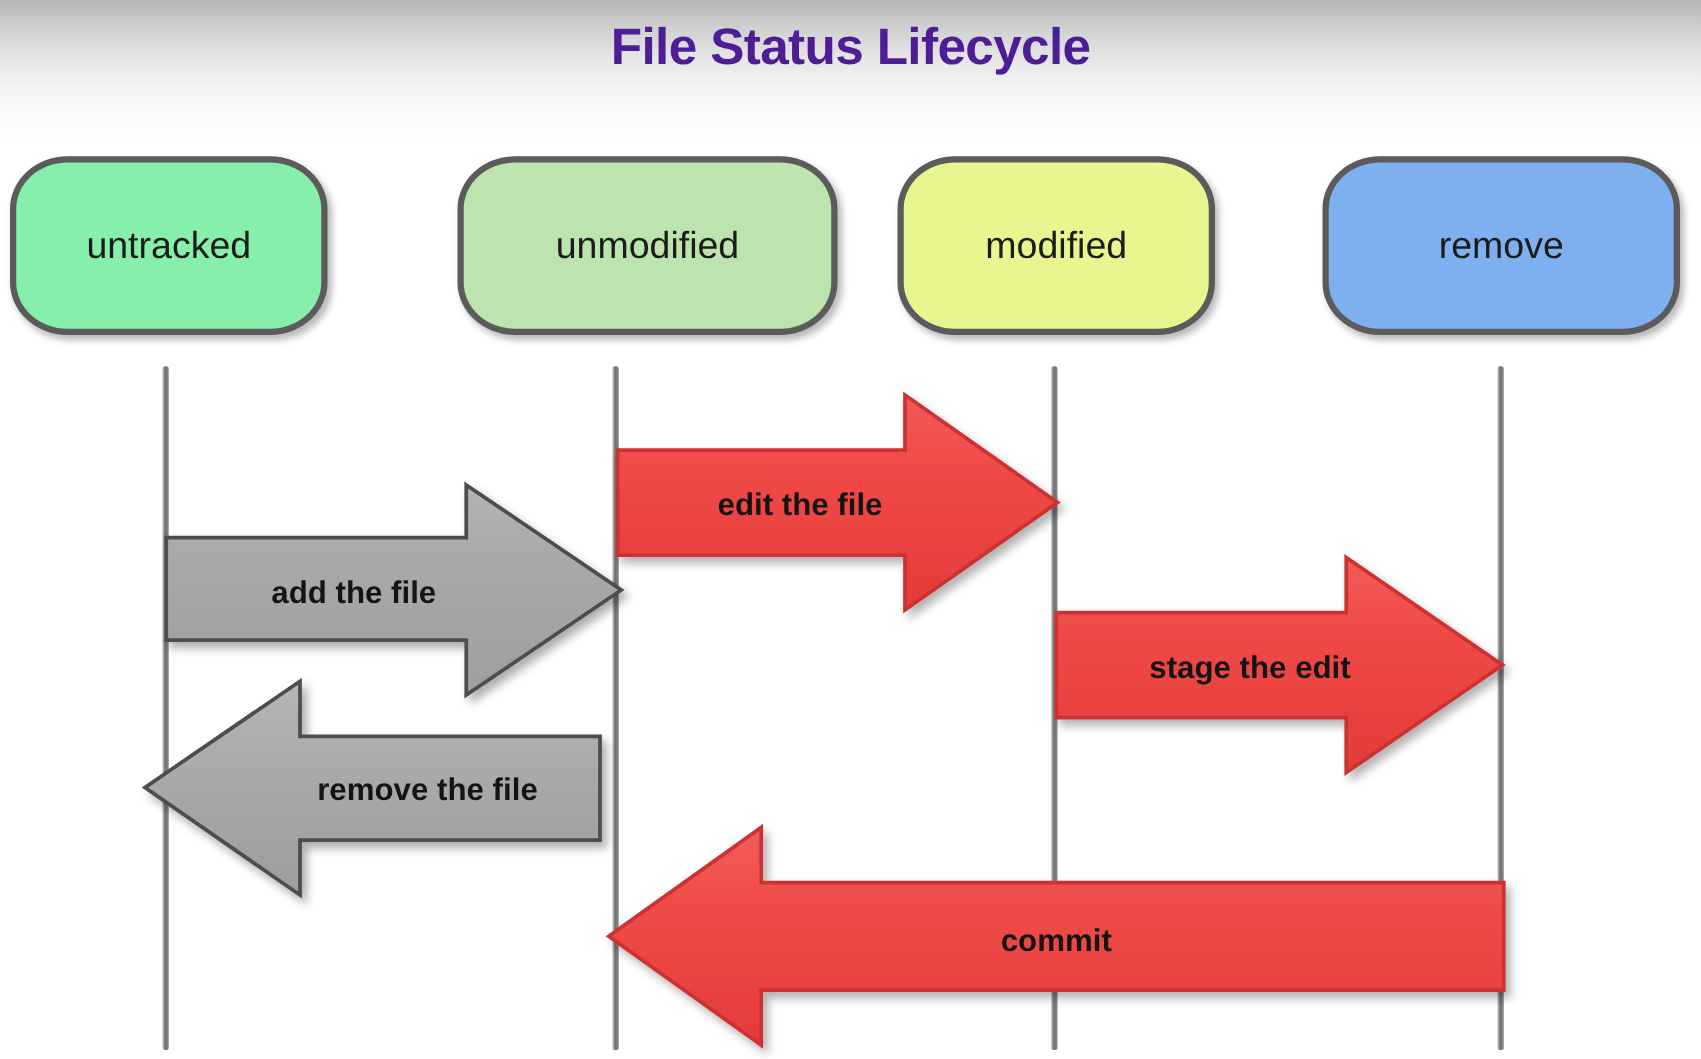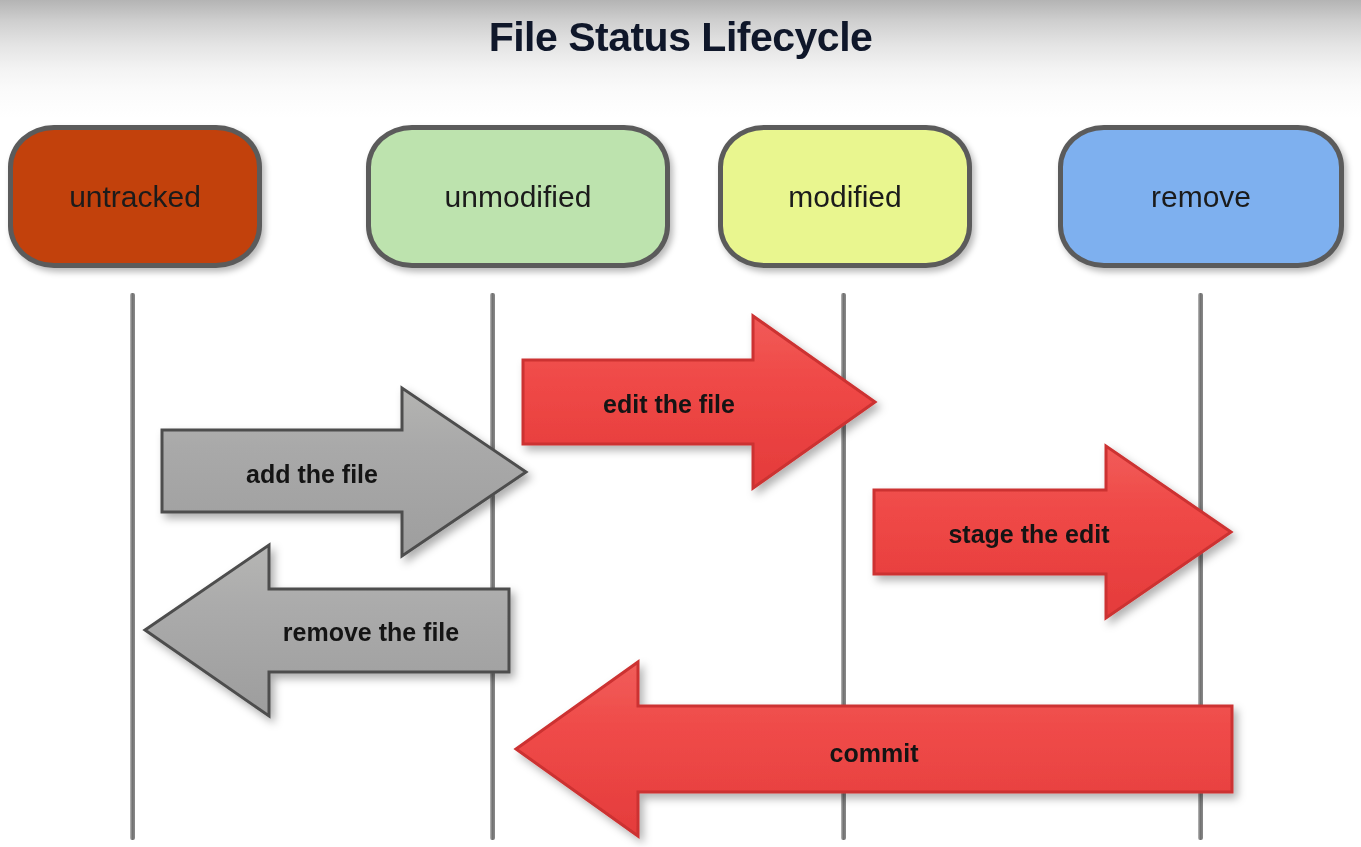--- a/index.html
+++ b/index.html
@@ -27,21 +27,21 @@
     background: linear-gradient(to bottom, #b4b4b4 0%, #cfcfcf 18%, #e4e4e4 38%, #f3f3f3 58%, #fbfbfb 78%, #ffffff 100%);
   }
   #title {
     position: absolute;
     left: 0;
     top: 14px;
     width: 1361px;
     text-align: center;
     font-size: 41px;
     font-weight: bold;
-    color: #0f172a;
+    color: #4c1d95;
     letter-spacing: -0.5px;
     font-family: "Liberation Sans", sans-serif;
   }
   
   .state-box {
     position: absolute;
     border: 5px solid #5b5b5b;
     border-radius: 46px / 42px;
     box-sizing: border-box;
     display: flex;
@@ -58,21 +58,20 @@
   
   .lifeline {
     position: absolute;
     width: 5px;
     background: linear-gradient(to right, #bdbdbd, #707070 45%, #8a8a8a);
     border-radius: 2px;
   }
   
   .arrow {
     position: absolute;
-    margin-left: 29px;
   }
   .arrow svg {
     display: block;
     overflow: visible;
   }
   .arrow-label {
     position: absolute;
     font-size: 25px;
     font-weight: bold;
     color: #141414;
@@ -173,21 +172,21 @@
         </linearGradient>
         <filter id="shadowE" x="-25%" y="-25%" width="160%" height="160%">
           <feDropShadow dx="4" dy="5" stdDeviation="4" flood-color="#000000" flood-opacity="0.3"></feDropShadow>
         </filter>
       </defs>
       <path d="M 716,44 L 122,44 L 122,0 L 0,87 L 122,174 L 122,130 L 716,130 Z" fill="url(#redGrad3)" stroke="#cc3130" stroke-width="3" stroke-linejoin="miter" filter="url(#shadowE)"></path>
     </svg>
     <div class="arrow-label" style="left:208px; top:77px; width:300px;">commit</div>
   </div>
 
-  <div class="state-box" style="left:8px; top:125px; width:254px; height:143px; background:#c2410c;">
+  <div class="state-box" style="left:8px; top:125px; width:254px; height:143px; background:#86efac;">
     <span class="state-label">untracked</span>
   </div>
 
   <div class="state-box" style="left:366px; top:125px; width:304px; height:143px; background:#bde3ae;">
     <span class="state-label">unmodified</span>
   </div>
 
   <div class="state-box" style="left:718px; top:125px; width:254px; height:143px; background:#e9f68f;text-align:center;">
     <span class="state-label">modified</span>
   </div>

